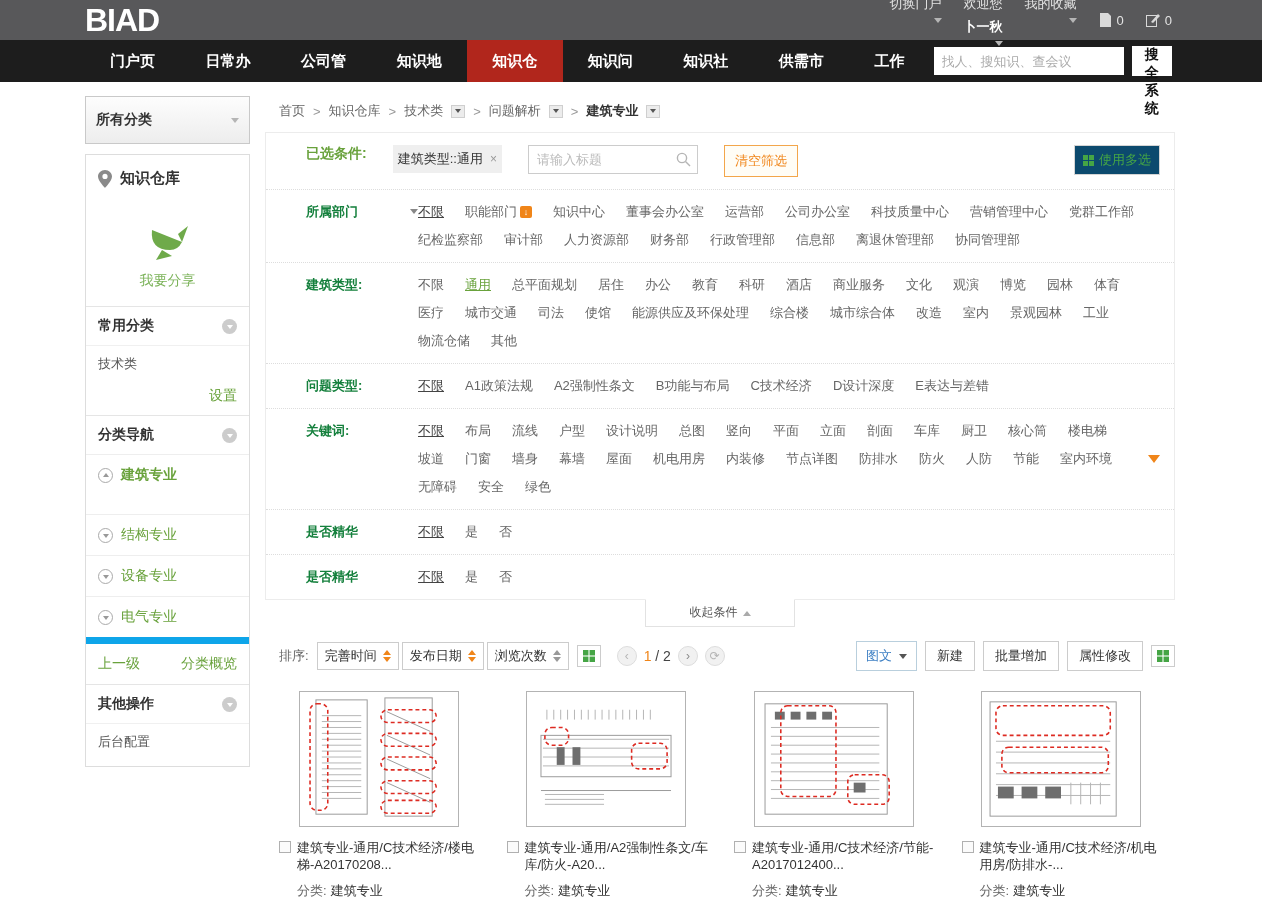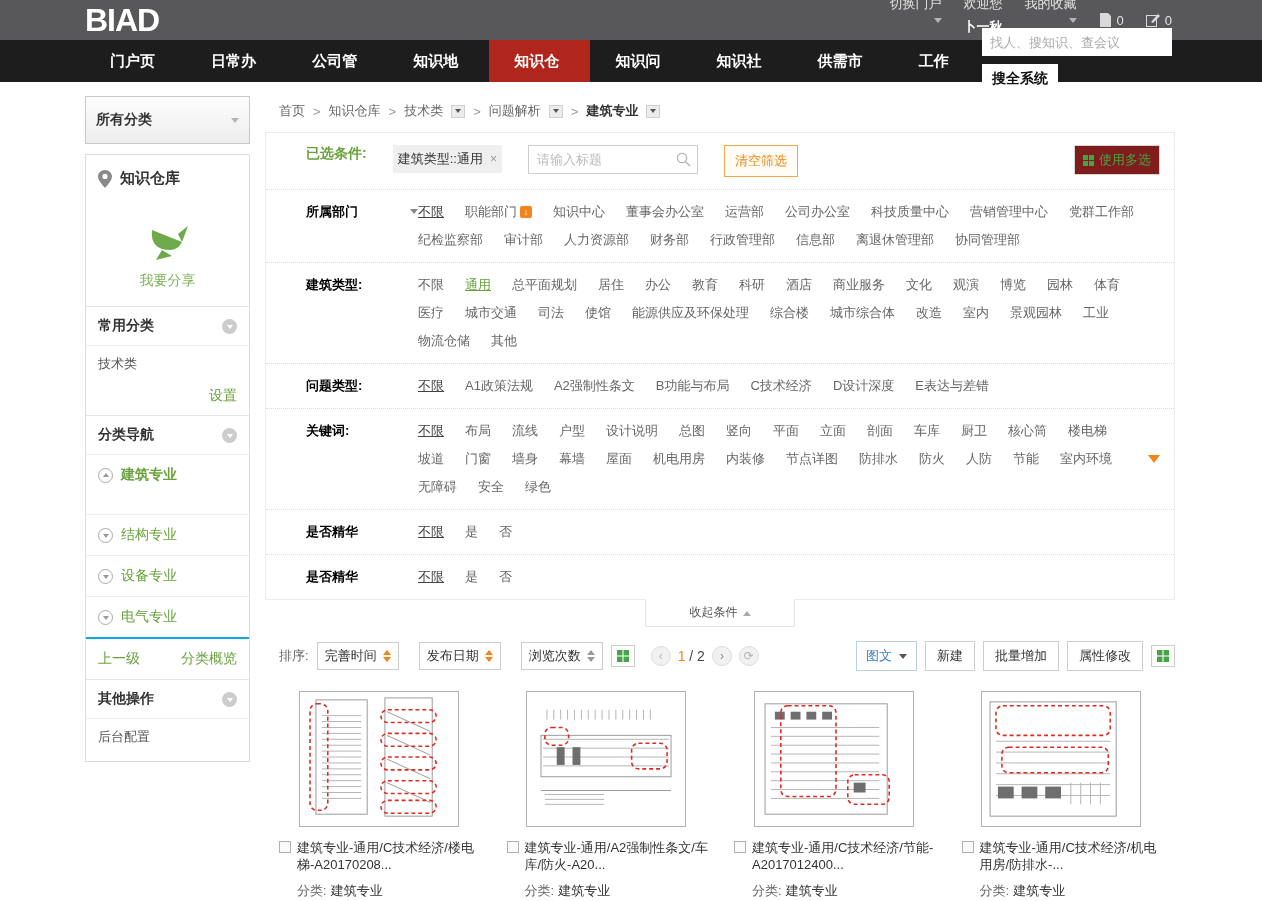--- a/index.html
+++ b/index.html
@@ -14,21 +14,21 @@
   .toplink b { color:#fff; }
   .caret-dn { width:0; height:0; border-left:4px solid transparent; border-right:4px solid transparent; border-top:5px solid #b5b5b5; display:inline-block; }
   .top-ico { display:flex; align-items:center; gap:5px; }
   .top-ico svg { display:block; }
 
   
   .navbar { height:42px; background:#1d1d1d; display:flex; align-items:center; padding:0 90px 0 85px; }
   .nav-tabs { display:flex; height:42px; }
   .nav-tab { color:#fff; font-size:15px; font-weight:bold; padding:0 25px; line-height:42px; cursor:pointer; }
   .nav-tab.active { background:#b1261c; }
-  .nav-search { margin-left:auto; display:flex; align-items:flex-start; gap:8px;flex-direction:column; }
+  .nav-search { margin-left:auto; display:flex; align-items:center; gap:8px; }
   .nav-search input { width:190px; height:28px; border:none; padding:0 8px; font-size:13px; color:#333; font-family:inherit; }
   .nav-search input::placeholder { color:#aaa; }
   .nav-search button { height:30px; background:#fff; border:none; font-size:14px; font-weight:bold; color:#111; padding:0 10px; cursor:pointer; font-family:inherit; }
 
   
   .content { display:flex; padding:14px 87px 0 85px; }
   .sidebar { width:165px; flex:none; }
   .main { flex:1; margin-left:15px; min-width:0; }
 
   
@@ -42,21 +42,21 @@
   .side-h .circ { margin-left:auto; }
   .circ { width:15px; height:15px; border-radius:50%; background:#ccc; display:inline-flex; align-items:center; justify-content:center; flex:none; }
   .circ:after { content:""; width:0; height:0; border-left:3.5px solid transparent; border-right:3.5px solid transparent; border-top:4.5px solid #fff; margin-top:1px; }
   .circ.up:after { border-top:none; border-bottom:4.5px solid #fff; margin-top:-1px; }
   .circ.o { background:#fff; border:1px solid #aaa; }
   .circ.o:after { border-top-color:#999; }
   .circ.o.up:after { border-bottom-color:#999; }
   .side-item { padding:9px 12px; font-size:13px; color:#555; border-top:1px solid #f0f0f0; cursor:pointer; }
   .cat-item { display:flex; align-items:center; gap:8px; padding:11px 12px; font-size:14px; color:#69a23c; border-top:1px solid #eee; cursor:pointer; }
   .cat-item.exp { font-weight:bold; padding-bottom:30px; }
-  .side-links { display:flex; justify-content:space-between; padding:11px 12px; border-top:2px solid #0ea5e9; }
+  .side-links { display:flex; justify-content:space-between; padding:11px 12px; border-top:7px solid #0ea5e9; }
   .side-links span { color:#69a23c; font-size:14px; cursor:pointer; }
   .set-link { text-align:right; padding:4px 12px 10px; }
   .set-link span { color:#69a23c; font-size:14px; cursor:pointer; }
 
   
   .crumbs { display:flex; align-items:center; gap:8px; padding:6px 0 12px 14px; font-size:13px; color:#666; }
   .crumb { display:flex; align-items:center; gap:8px; cursor:pointer; }
   .crumb.current .c-lbl { font-weight:bold; color:#333; }
   .crumb-sep { color:#999; }
   .crumb-caret { width:14px; height:13px; background:#ececec; border:1px solid #cfcfcf; display:inline-flex; align-items:center; justify-content:center; }
@@ -66,23 +66,23 @@
   .fpanel { border:1px solid #ececec; }
   .fbar { display:flex; align-items:flex-start; gap:26px; padding:12px 14px 12px 40px; }
   .fbar .sel-lbl { color:#69a23c; font-weight:bold; font-size:14px; }
   .ftag { background:#efefef; padding:5px 5px; font-size:13px; color:#333; display:flex; align-items:center; gap:7px; }
   .ftag .x { color:#999; cursor:pointer; font-size:12px; }
   .finput { position:relative; }
   .finput input { width:170px; height:29px; border:1px solid #ccc; padding:0 26px 0 8px; font-size:13px; color:#333; font-family:inherit; }
   .finput input::placeholder { color:#bbb; }
   .finput svg { position:absolute; right:7px; top:7px; }
   .clear-btn { border:1px solid #f3a64b; color:#f08519; background:#fffdf6; font-size:13px; padding:6px 10px; cursor:pointer; font-family:inherit; }
-  .multi-btn { margin-left:auto; border:1px solid #d5d5d5; background:#7f1d1d; color:#45a545; font-size:13px; padding:5px 8px; display:flex; align-items:center; gap:5px; cursor:pointer; font-family:inherit; }
+  .multi-btn { margin-left:auto; border:1px solid #d5d5d5; background:#0c4a6e; color:#45a545; font-size:13px; padding:5px 8px; display:flex; align-items:center; gap:5px; cursor:pointer; font-family:inherit; }
   .frow { display:flex; padding:8px 14px 8px 40px; border-top:1px dotted #ddd; }
-  .frow .flabel { width:112px; flex:none; font-size:13px; font-weight:bold; color:#000000; line-height:28px; display:flex; align-items:flex-start; gap:6px;justify-content:space-between; }
+  .frow .flabel { width:112px; flex:none; font-size:13px; font-weight:bold; color:#15803d; line-height:28px; display:flex; align-items:flex-start; gap:6px;justify-content:space-between; }
   .flabel .caret-dn { margin-top:11px; border-top-color:#888; }
   .fopts { flex:1; display:flex; flex-wrap:wrap; column-gap:21px; padding-right:6px; }
   .fopt { font-size:13px; color:#666; line-height:28px; cursor:pointer; white-space:nowrap; display:flex; align-items:center; gap:3px; }
   .fopt.sel { text-decoration:underline; color:#444; }
   .fopt.green { color:#69a23c; }
   .badge { width:12px; height:12px; background:#f08519; border-radius:2px; display:inline-flex; align-items:center; justify-content:center; color:#fff; font-size:9px; line-height:12px; }
   .more-caret { width:0; height:0; border-left:6px solid transparent; border-right:6px solid transparent; border-top:8px solid #f08519; align-self:center; margin-left:auto; cursor:pointer; }
   .collapse-tab { width:150px; margin:-1px auto 0; background:#fff; border:1px solid #e2e2e2; border-top:1px solid #fff; text-align:center; font-size:12px; color:#555; padding:4px 0 5px; cursor:pointer; position:relative; z-index:2; }
   .collapse-tab .up-caret { display:inline-block; width:0; height:0; border-left:4px solid transparent; border-right:4px solid transparent; border-bottom:5px solid #aaa; margin-left:5px; }
 
@@ -596,21 +596,21 @@
               </span>
             </div>
           </div>
       </div>
       <div class="collapse-tab">
         <span>收起条件</span><span class="up-caret"></span>
       </div>
 
       <div class="sortbar">
         <span class="slbl">排序:</span>
-        <span id="sortbtns" style="display:flex;gap:20px;">
+        <span id="sortbtns" style="display:flex;gap:3px;">
             <button class="sort-btn">
               <span>完善时间</span>
               <span class="updn">
                 <i class="u"></i>
                 <i class="d"></i>
               </span>
             </button>
             <button class="sort-btn">
               <span>发布日期</span>
               <span class="updn">

